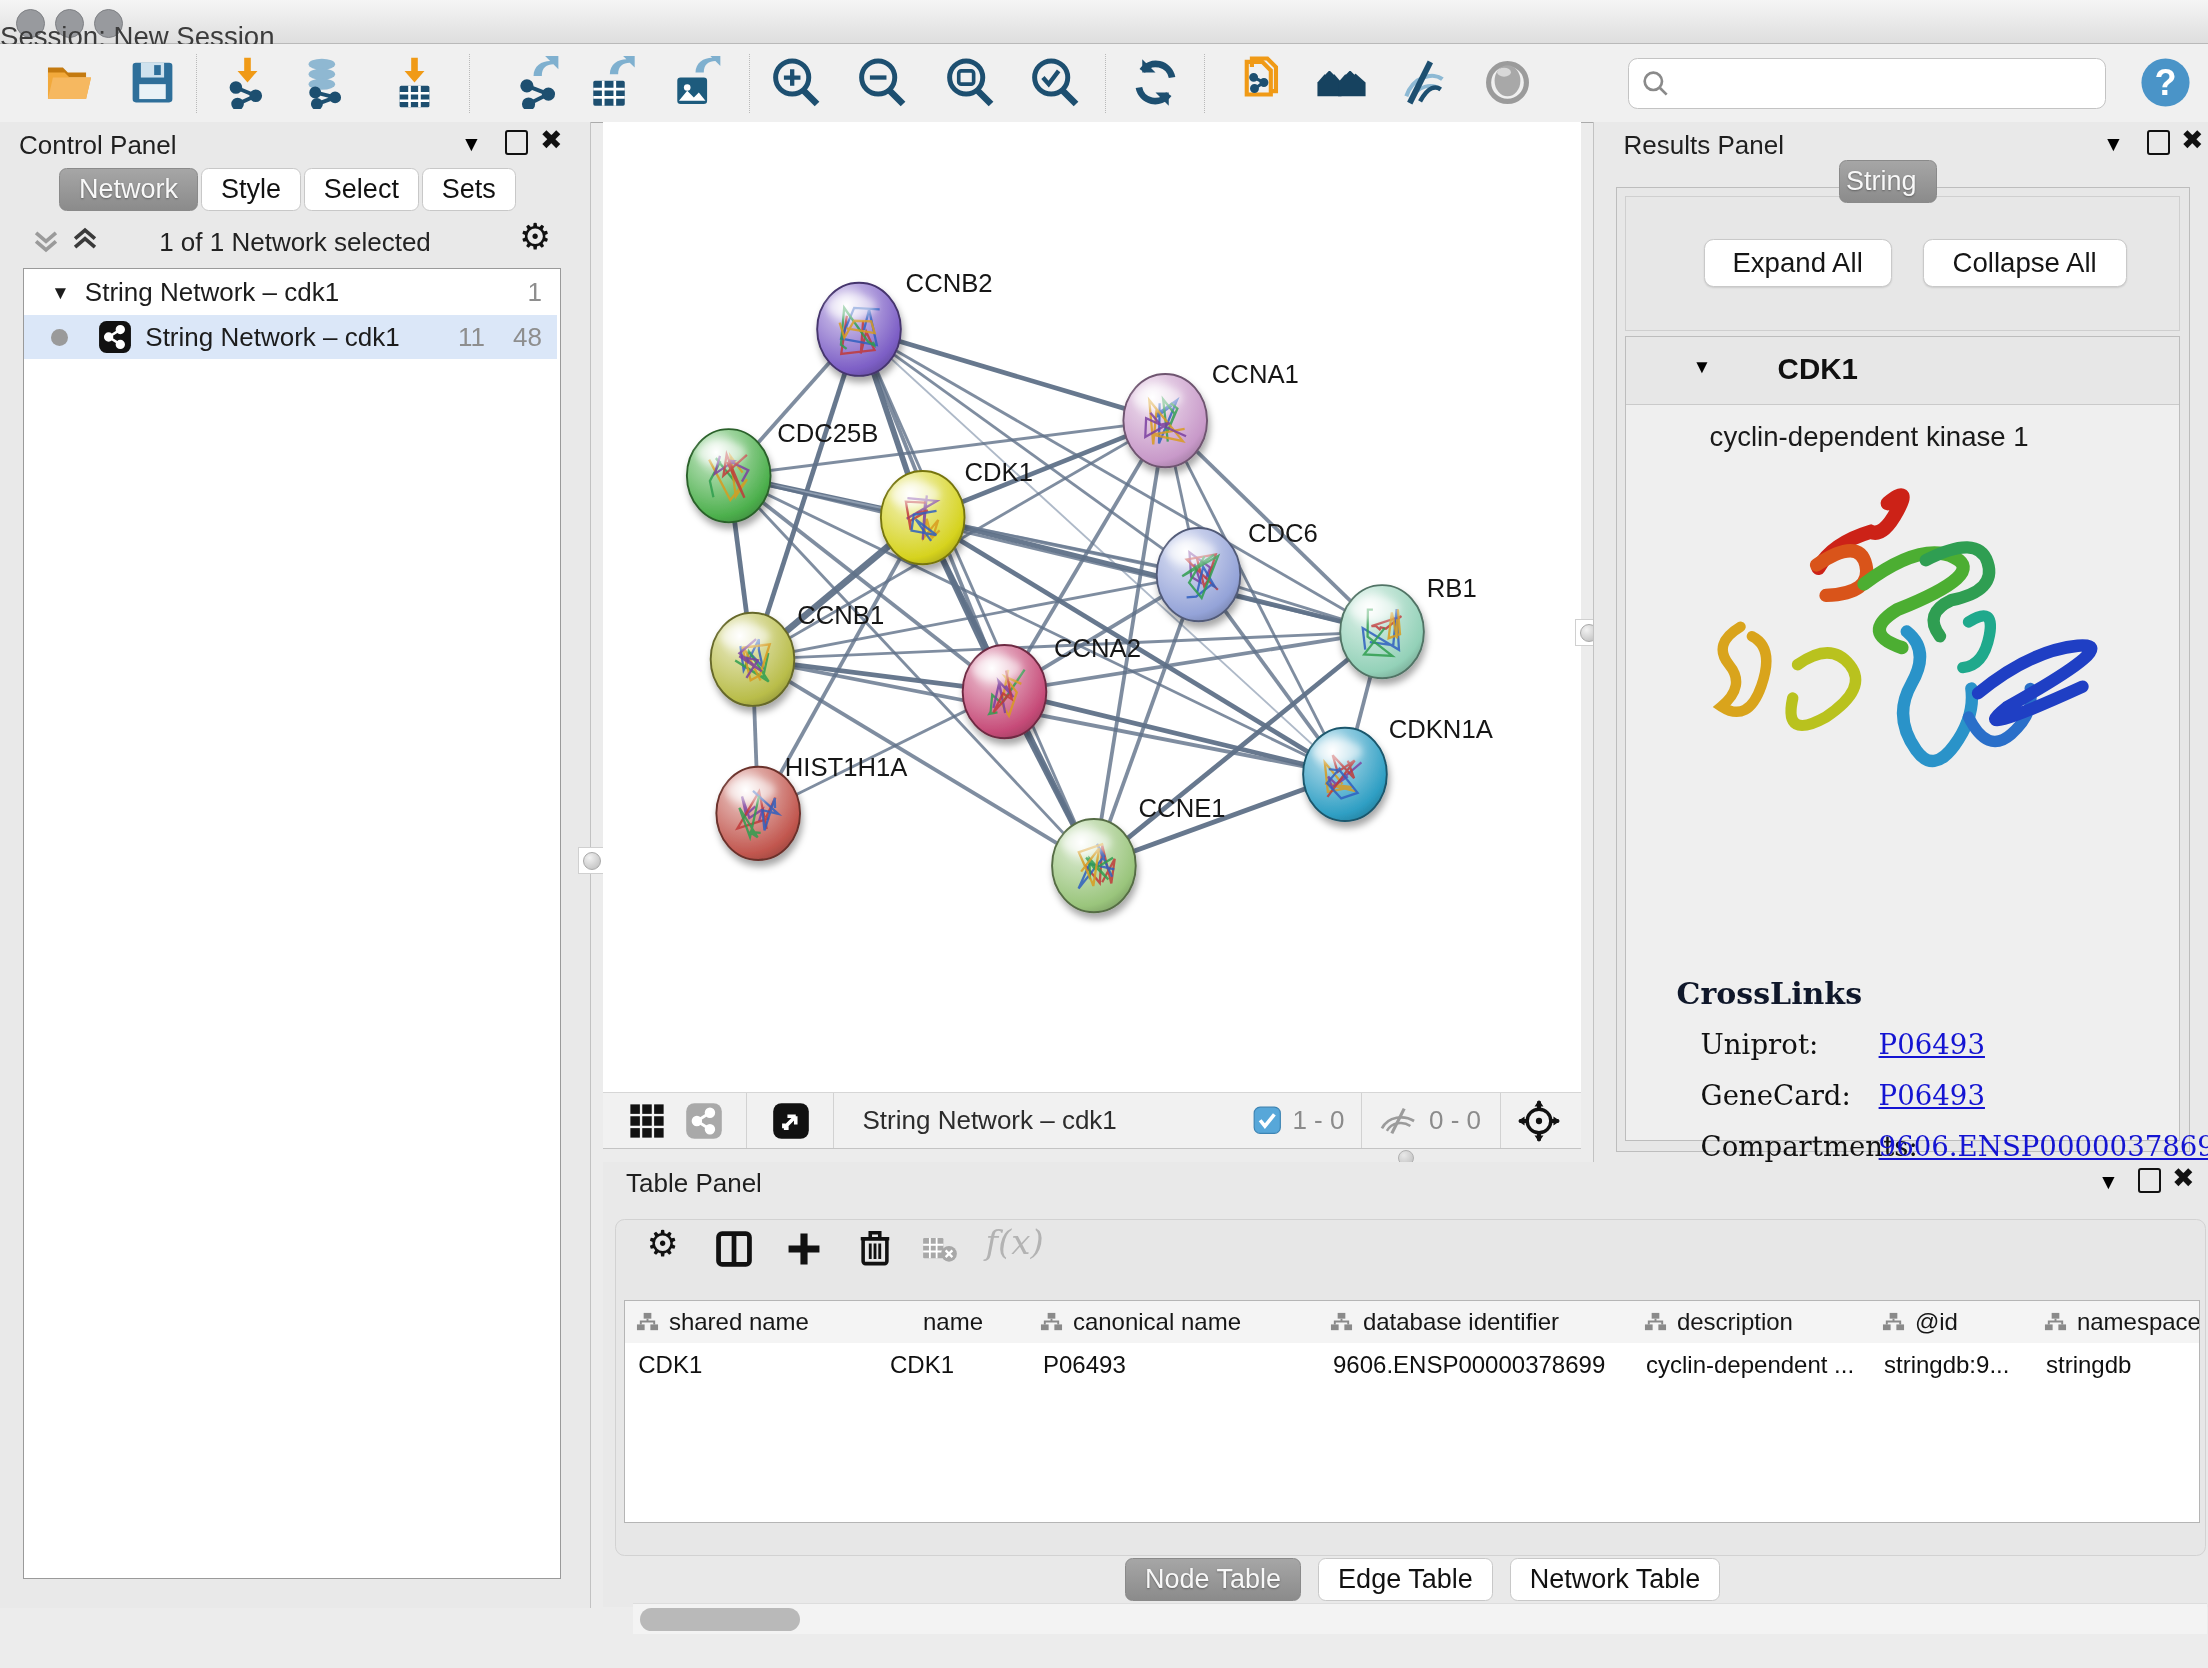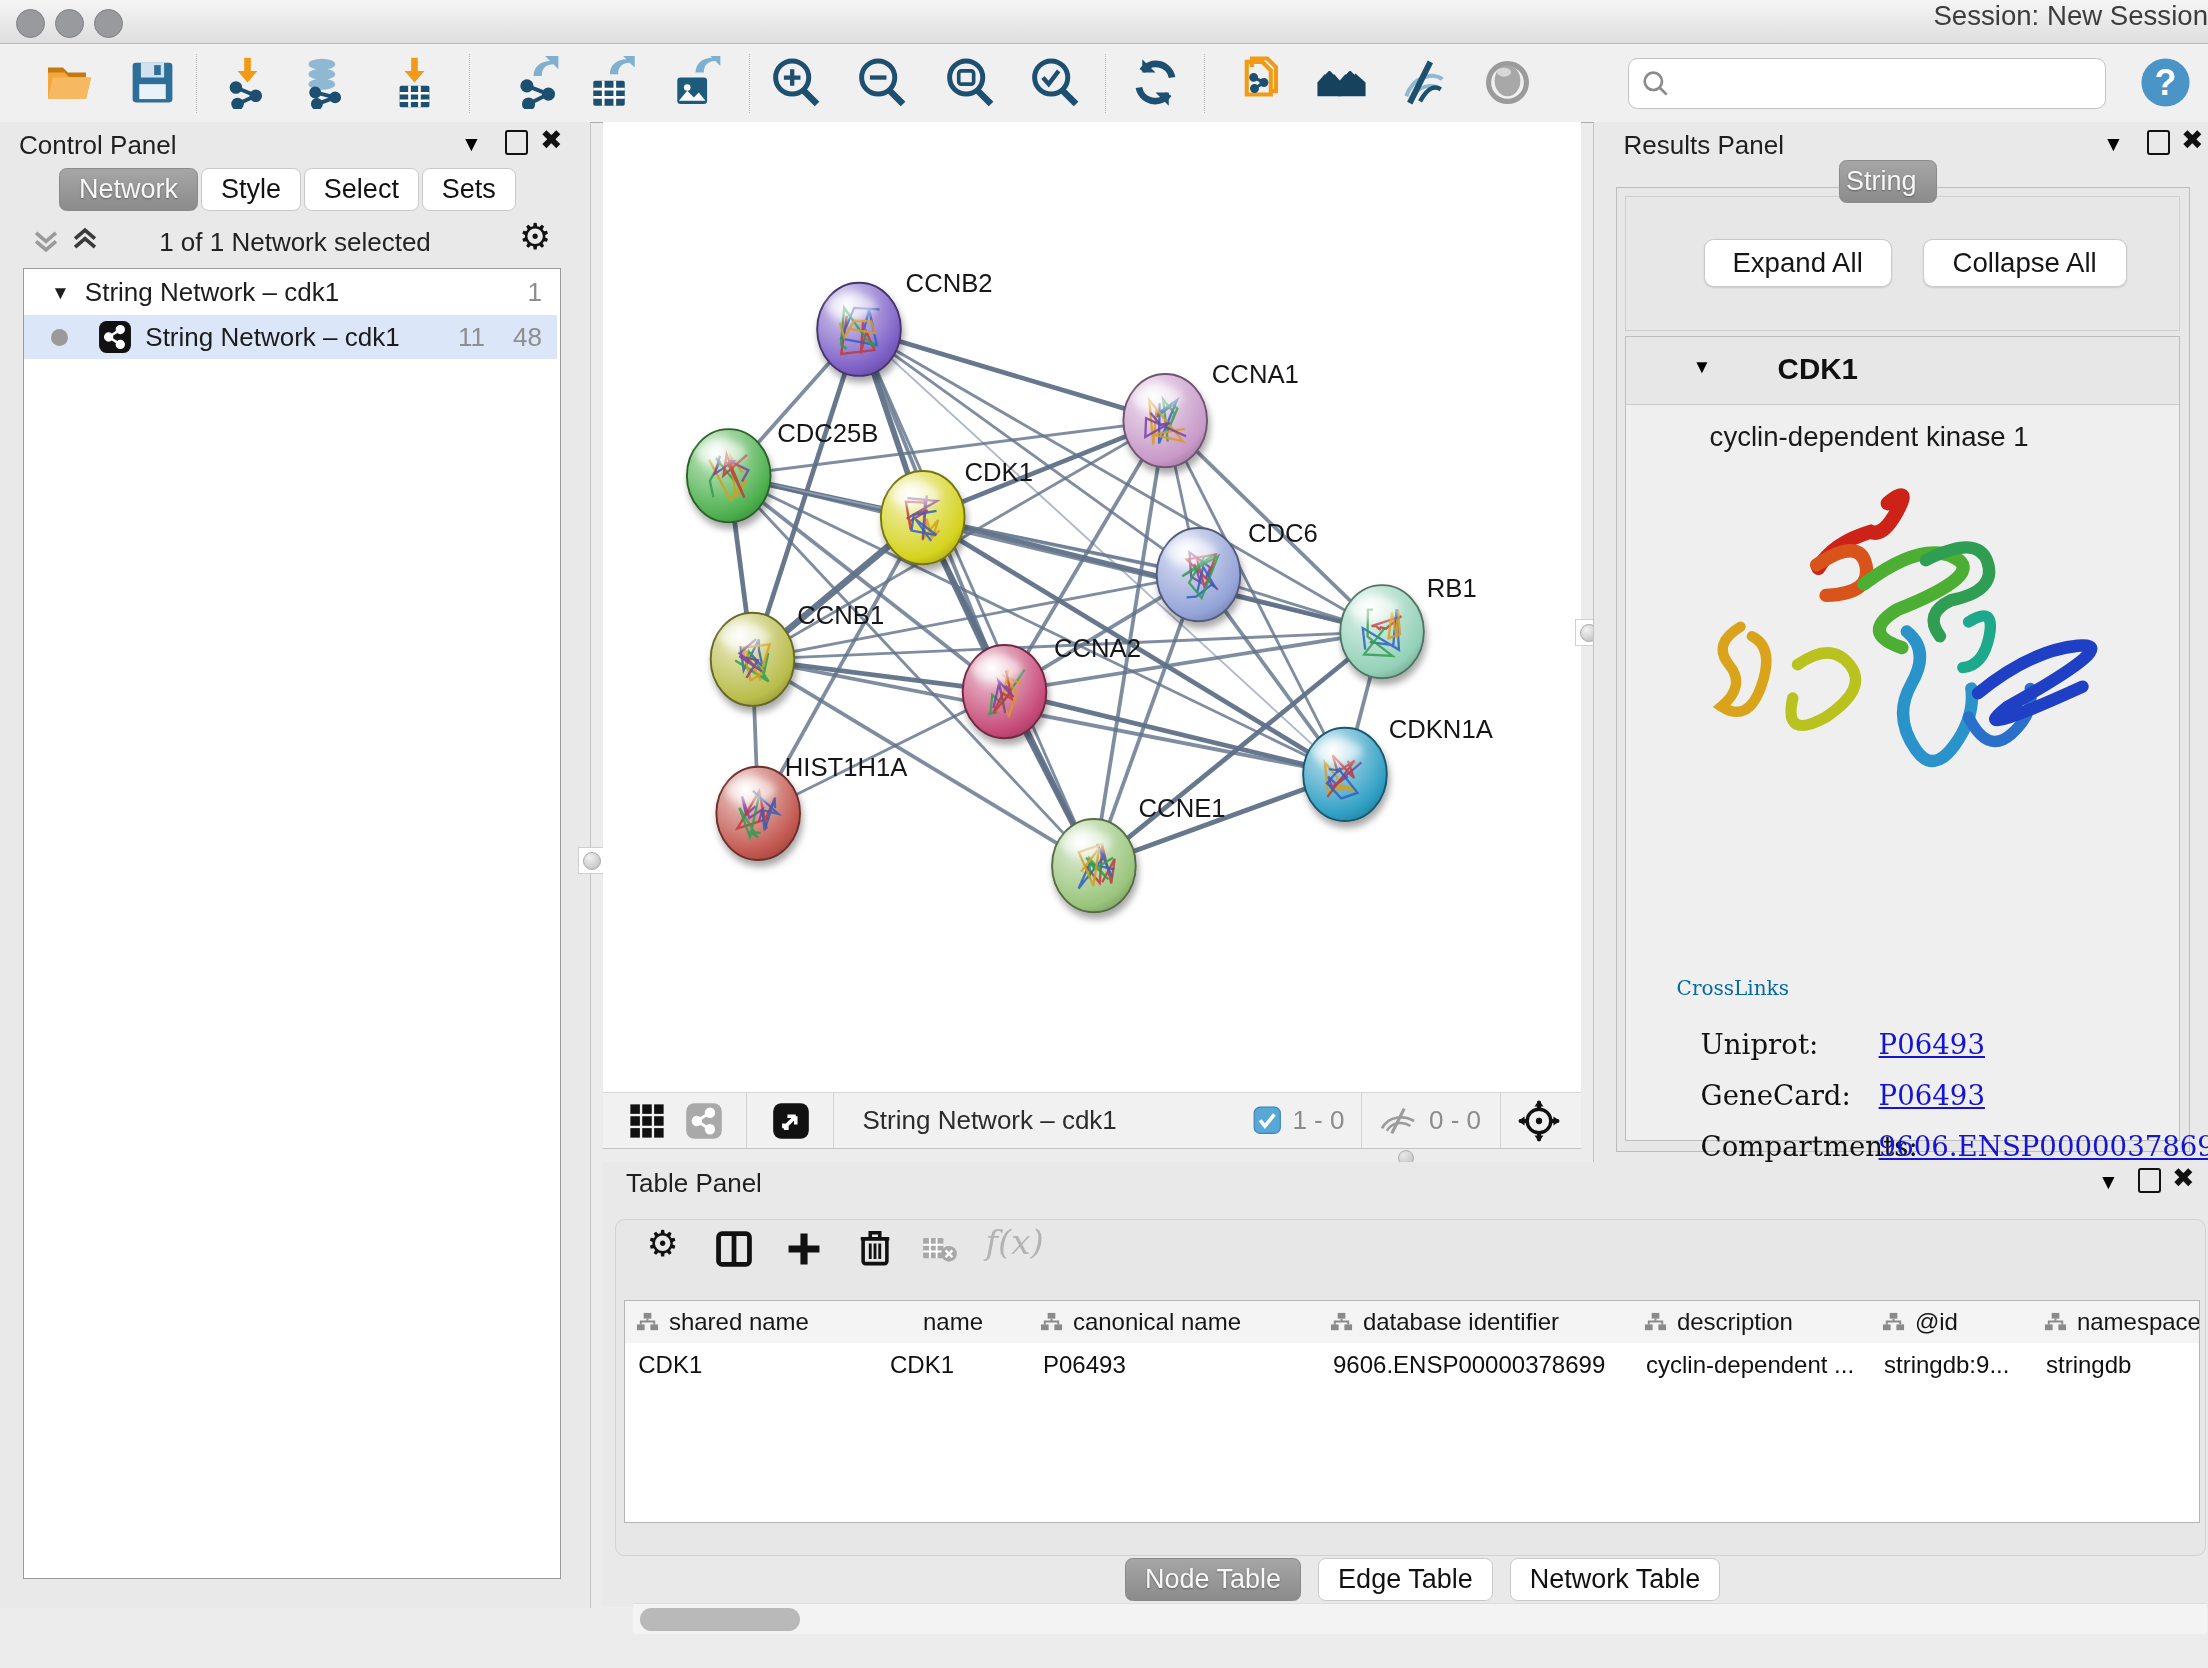--- a/index.html
+++ b/index.html
@@ -4,21 +4,21 @@
 <style>
   html,body{margin:0;padding:0;background:#d8d8d8;}
   #app{position:relative;width:2208px;height:1668px;background:#ececec;
        font-family:"Liberation Sans",sans-serif;overflow:hidden;
        -webkit-font-smoothing:antialiased;}
   .abs{position:absolute;}
   
   #titlebar{left:0;top:0;width:2208px;height:43px;
     background:linear-gradient(#f5f5f5,#dedede);border-bottom:1px solid #b9b9b9;}
   .traffic{width:27px;height:27px;border-radius:50%;background:#989a9e;border:1px solid #7e8084;top:8.6px;}
-  #win-title{width:100%;text-align:right;top:0;font-size:27.6px;color:#3c3c3c;}
+  #win-title{width:100%;text-align:left;top:21px;font-size:27.6px;color:#3c3c3c;}
   
   #toolbar{left:0;top:44px;width:2208px;height:78px;background:#f0f0f0;border-bottom:1px solid #ababab;}
   .tbtn{top:11.4px;width:55px;height:55px;display:flex;align-items:center;justify-content:center;}
   .tsep{top:9.5px;width:0;height:59px;border-left:1.9px dotted #b9b9b9;}
   #search-wrap{left:1628px;top:14.3px;width:476px;height:49px;background:#ffffff;border:1.9px solid #c3c3c3;border-radius:9.5px;display:flex;align-items:center;}
   #search-wrap input{border:none;outline:none;font-size:25px;flex:1;background:transparent;height:38px;font-family:"Liberation Sans",sans-serif;}
   
   .panel-title{font-size:26px;color:#1f1f1f;}
   .win-ctl{font-size:23px;color:#111;line-height:23px;}
   .minbox{width:19px;height:21px;border:2.9px solid #111;border-radius:2.9px;}
@@ -42,21 +42,21 @@
   #results-panel{left:1593px;top:122px;width:615px;height:1041px;background:#e9e9e9;border-left:1px solid #c2c2c2;}
   #rp-outer{left:22px;top:65px;width:572px;height:963px;border:1.9px solid #bdbdbd;background:#e7e7e7;}
   #rp-tab{left:245px;top:38px;padding-left:6px;}
   .rp-btn{border:1.9px solid #c9c9c9;background:#ffffff;border-radius:9.5px;font-size:27.6px;color:#151515;
           height:46px;display:flex;align-items:center;justify-content:center;box-shadow:0 1px 1.9px rgba(0,0,0,.12);}
   #rp-buttons-box{left:7.6px;top:7.6px;width:553px;height:133px;border:1px solid #cfcfcf;}
   #rp-gene-box{left:7.6px;top:148px;width:553px;height:803px;border:1px solid #bdbdbd;background:#efefef;}
   #rp-gene-header{left:0;top:0;width:100%;height:67px;border-bottom:1px solid #cacaca;background:#e7e7e7;}
   #rp-gene-name{font-size:29.5px;font-weight:bold;color:#101010;}
   #rp-gene-desc{font-size:27.6px;color:#1a1a1a;margin-left:42px;}
-  .xl-heading{font-family:"DejaVu Serif",serif;font-weight:normal;font-size:20px;color:#0369a1;}
+  .xl-heading{font-family:"DejaVu Serif",serif;font-weight:bold;font-size:30px;color:#0f172a;}
   .xl-label{font-family:"DejaVu Serif",serif;font-size:27.6px;color:#111;}
   .xl-link{font-family:"DejaVu Serif",serif;font-size:27.6px;color:#1414d2;text-decoration:underline;}
   
   #table-panel{left:603px;top:1162px;width:1605px;height:445px;background:#e9e9e9;}
   #tp-toolbox{left:12.4px;top:57px;width:1589px;height:335px;background:#e7e7e7;border:1px solid #d2d2d2;border-radius:9.5px;}
   #tp-table{left:7.6px;top:80px;width:1574px;height:221px;background:#ffffff;border:1.9px solid #b5b5b5;}
   .th-cell{position:absolute;top:0;height:42px;border-right:1px solid #d8d8d8;background:#f4f4f4;
            display:flex;align-items:center;font-size:24px;color:#161616;overflow:hidden;white-space:nowrap;}
   .td-cell{position:absolute;top:44px;height:40px;display:flex;align-items:center;font-size:24px;color:#101010;
            overflow:hidden;white-space:nowrap;}

